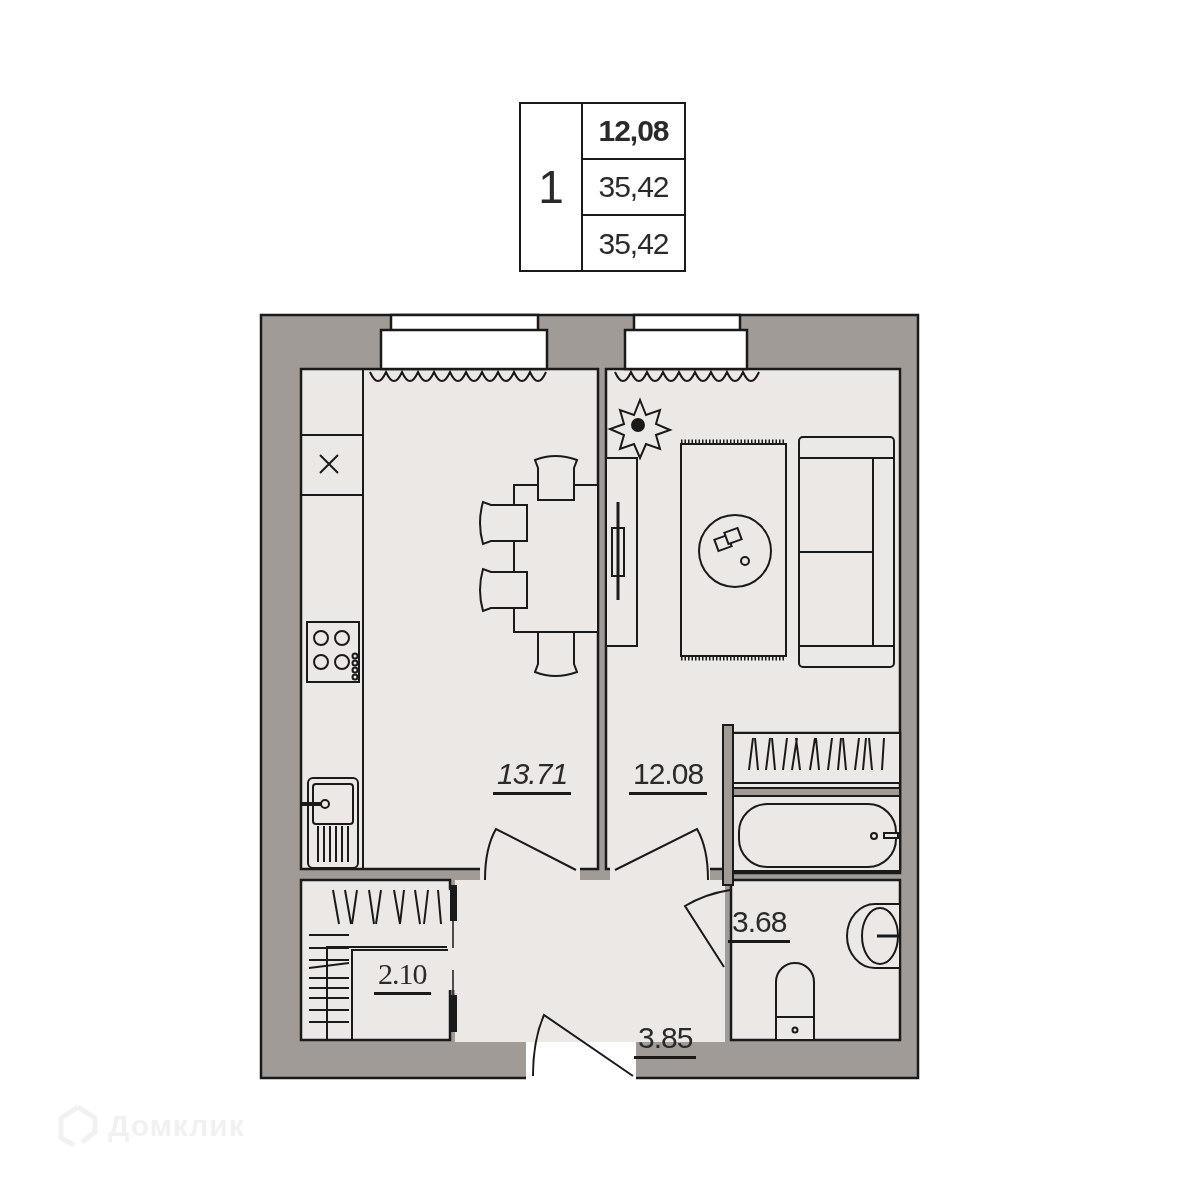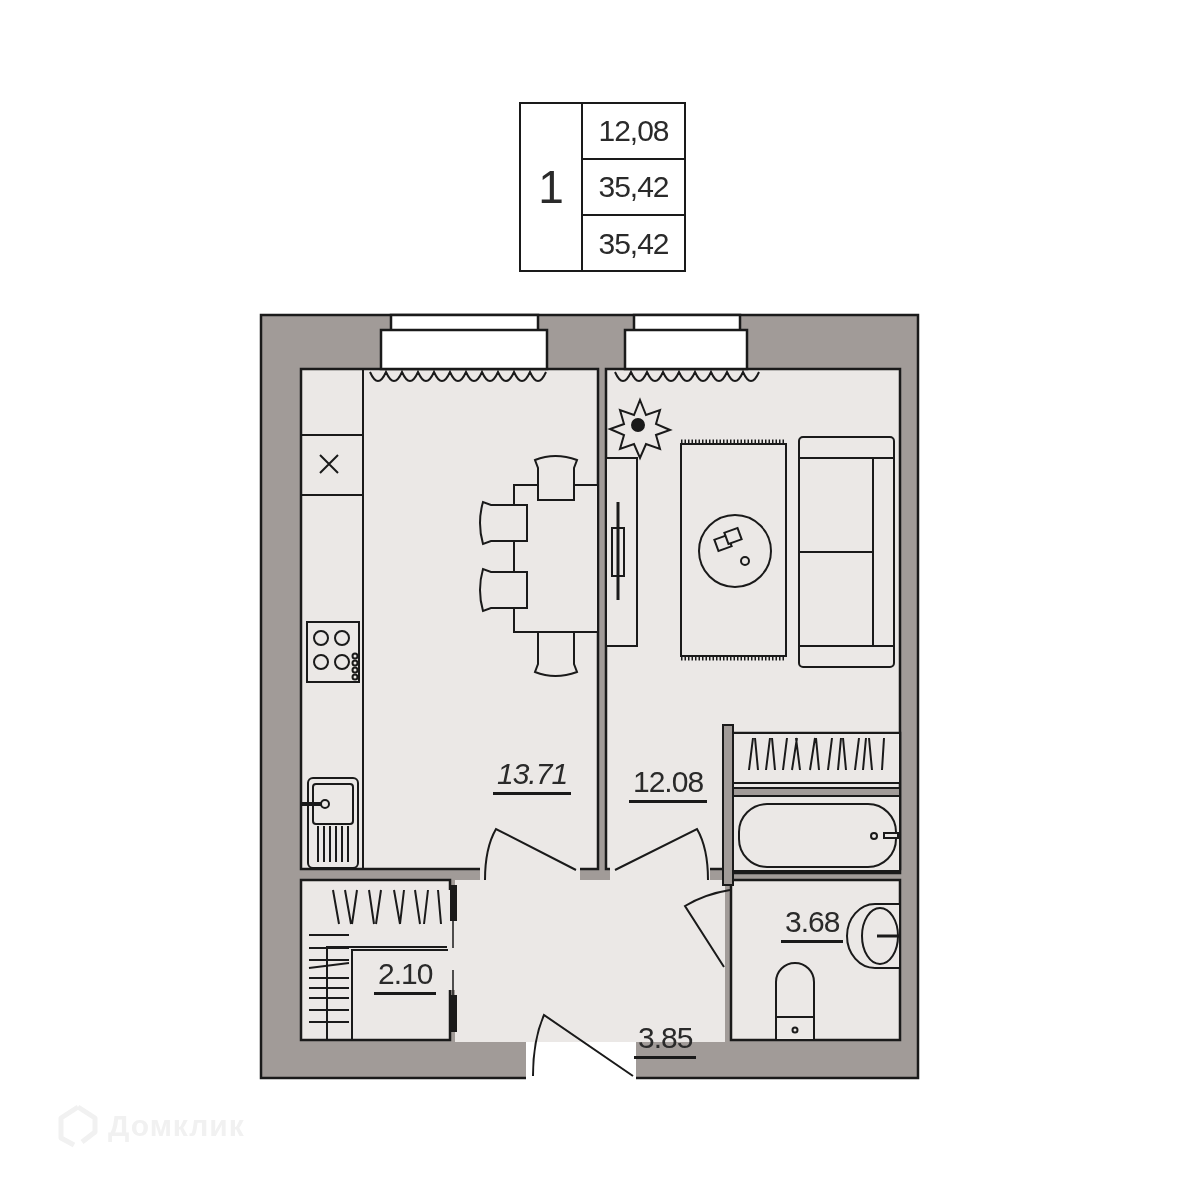--- a/index.html
+++ b/index.html
@@ -1,20 +1,20 @@
 <!DOCTYPE html>
 <html><head>
 <meta charset="utf-8">
 <style>
   html, body { margin:0; padding:0; background:#ffffff; }
   body { width:1181px; height:1181px; position:relative; overflow:hidden; font-family:"Liberation Sans", sans-serif; }
   .summary { position:absolute; left:519px; top:102px; width:167px; height:170px; border:2px solid #1a1a1a; box-sizing:border-box; background:#fff; }
   .summary .rooms { position:absolute; left:0; top:0; width:62px; height:100%; border-right:2px solid #1a1a1a; box-sizing:border-box; display:flex; align-items:center; justify-content:center; font-size:46px; color:#2a2a2a; font-weight:300; }
   .summary .cell { position:absolute; left:62px; right:0; height:56px; display:flex; align-items:center; justify-content:center; font-size:30px; color:#2a2a2a; box-sizing:border-box; letter-spacing:-1px; }
-  .summary .c0 { top:0; border-bottom:2px solid #1a1a1a; }
+  .summary .c0 { top:0; border-bottom:2px solid #1a1a1a;font-weight:bold; }
   .summary .c1 { top:56px; border-bottom:2px solid #1a1a1a; }
   .summary .c2 { top:112px; }
   svg.plan { position:absolute; left:0; top:0; }
   .area { position:absolute; font-size:30px; color:#2a2a2a; letter-spacing:-1px; border-bottom:3px solid #1a1a1a; line-height:32px; padding:0 4px 2px 4px; }
   .watermark { position:absolute; left:58px; top:1104px; display:flex; align-items:center; gap:10px; color:#f1f1f1; font-size:30px; font-weight:bold; letter-spacing:1px; }
 </style>
 </head>
 <body>
 
 <div class="summary">
@@ -151,23 +151,23 @@
 
   <g stroke="#1a1a1a" stroke-width="2" fill="none">
     <path d="M576 870 L496 829 Q485 848 485 880"></path>
     <path d="M615 870 L697 829 Q708 848 708 880"></path>
     <path d="M724 967 L685 906 Q705 894 730 890"></path>
     <path d="M633 1076 L544 1015 Q533 1040 533 1076"></path>
   </g>
 </svg>
 
 <div class="area" style="left:493px; top:758px;font-style:italic;">13.71</div>
-<div class="area" style="left:629px; top:758px;margin-top:8px;">12.08</div>
-<div class="area" style="left:781px; top:906px;">3.68</div>
+<div class="area" style="left:629px; top:758px;">12.08</div>
+<div class="area" style="left:728px; top:906px;">3.68</div>
 <div class="area" style="left:634px; top:975px;margin-top:47px;">3.85</div>
-<div class="area" style="left:374px; top:958px;">2.10</div>
+<div class="area" style="left:374px; top:958px;font-family:Liberation Serif, serif;">2.10</div>
 
 <div class="watermark">
   <svg width="40" height="44" viewBox="0 0 40 44">
     <path d="M20 3 L37 14 V28 L24 38 M20 3 L3 14 V34 L16 41" fill="none" stroke="#f1f1f1" stroke-width="5" stroke-linejoin="round"></path>
   </svg>
   <span>Домклик</span>
 </div>
 
 </body></html>

